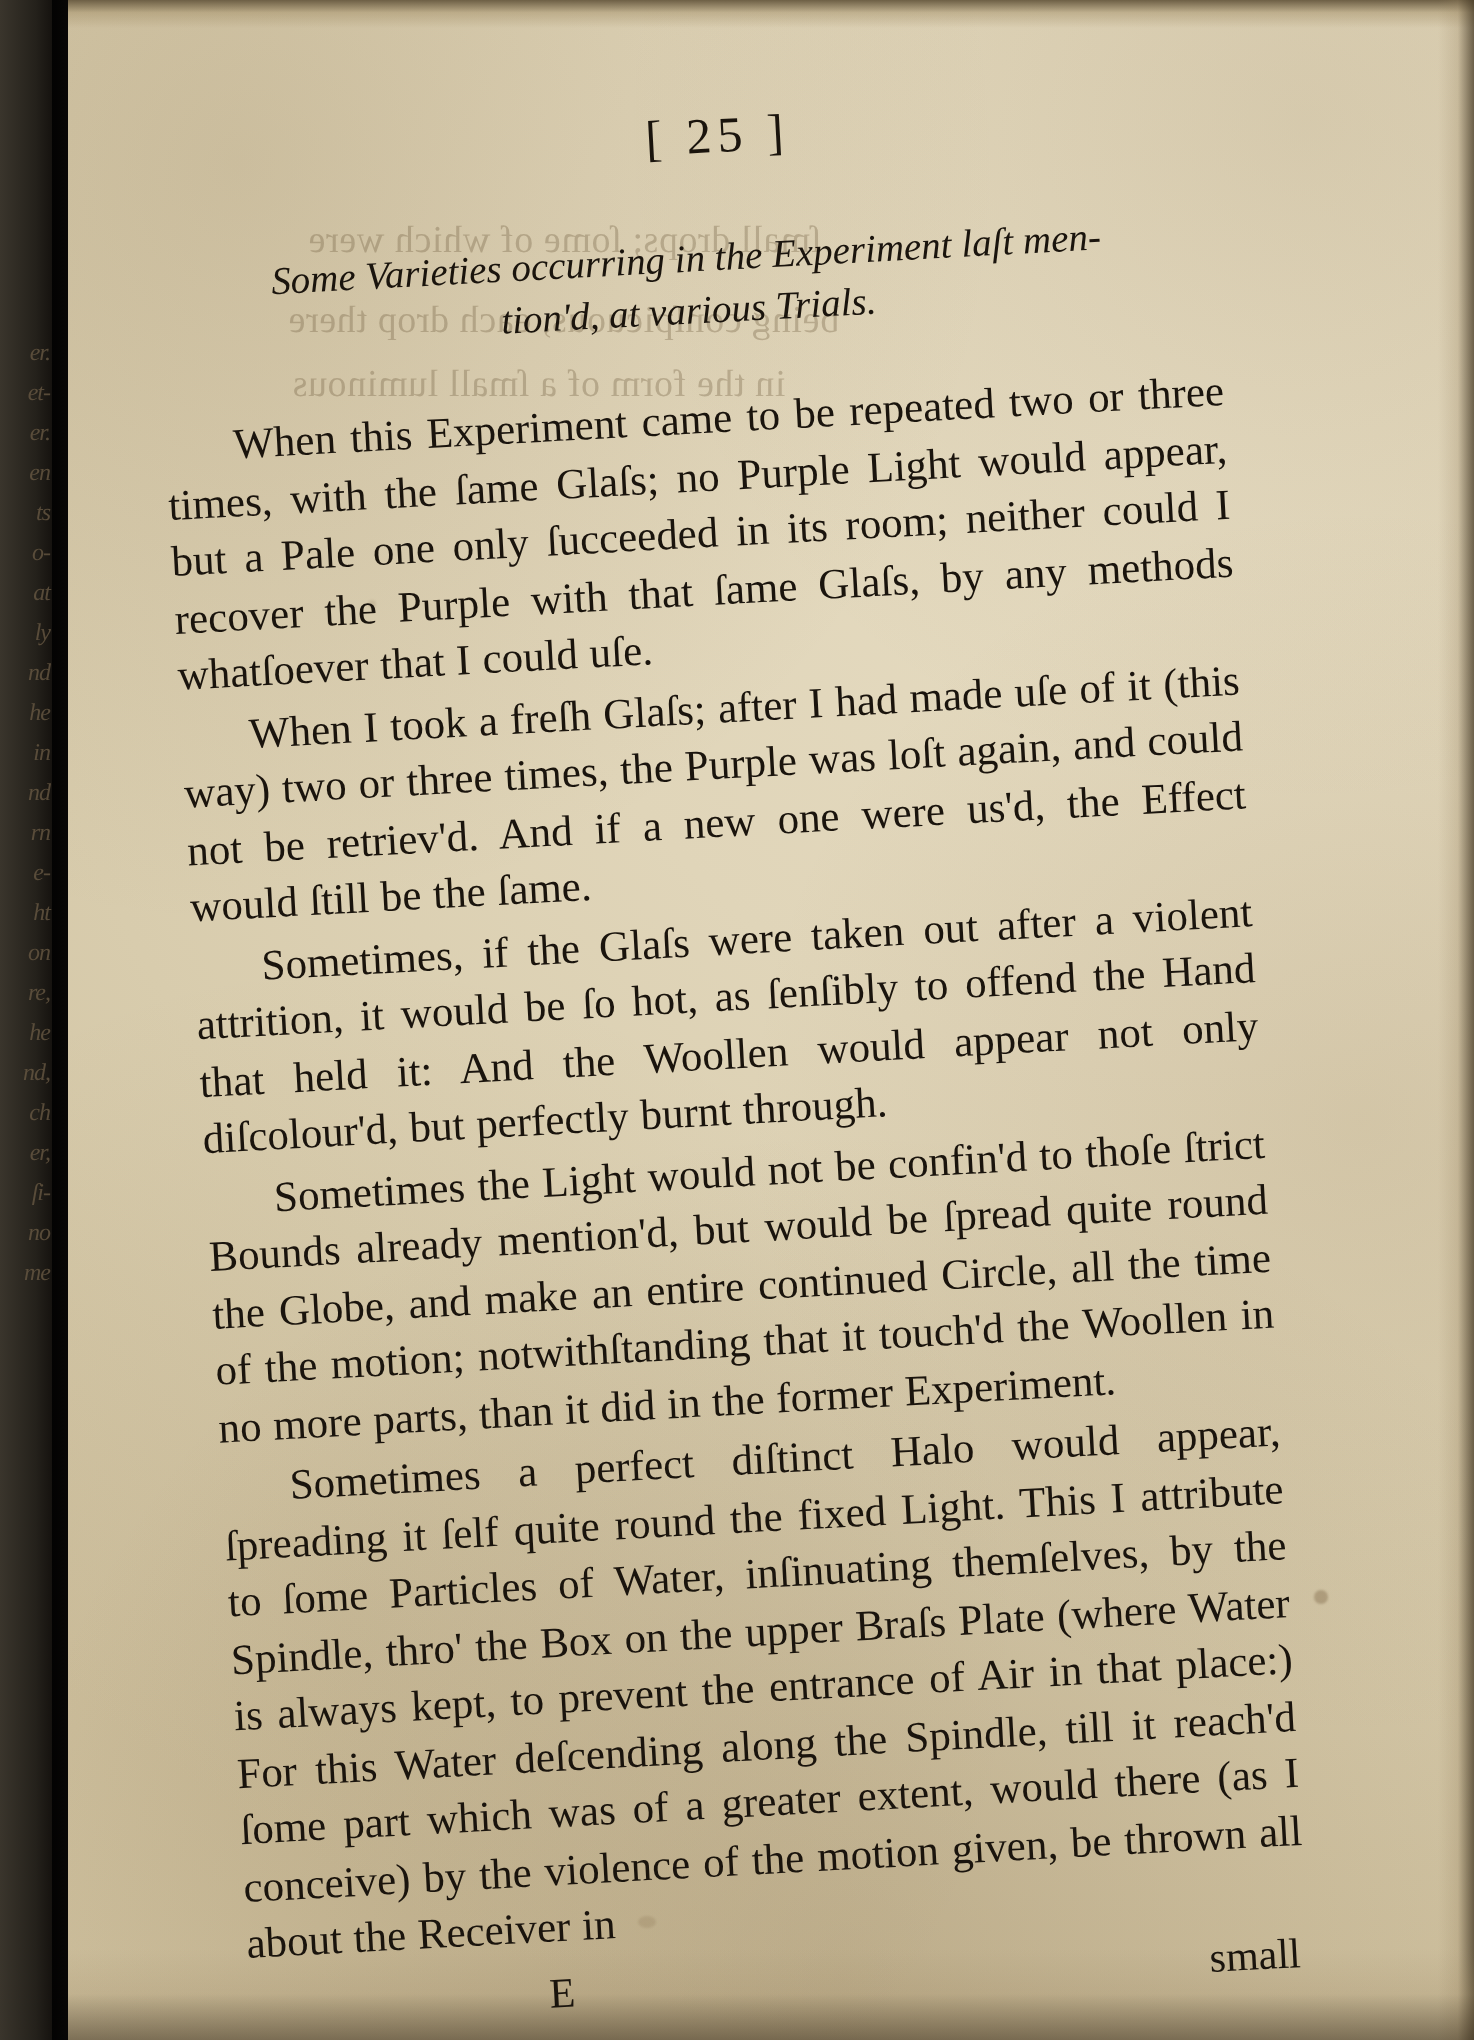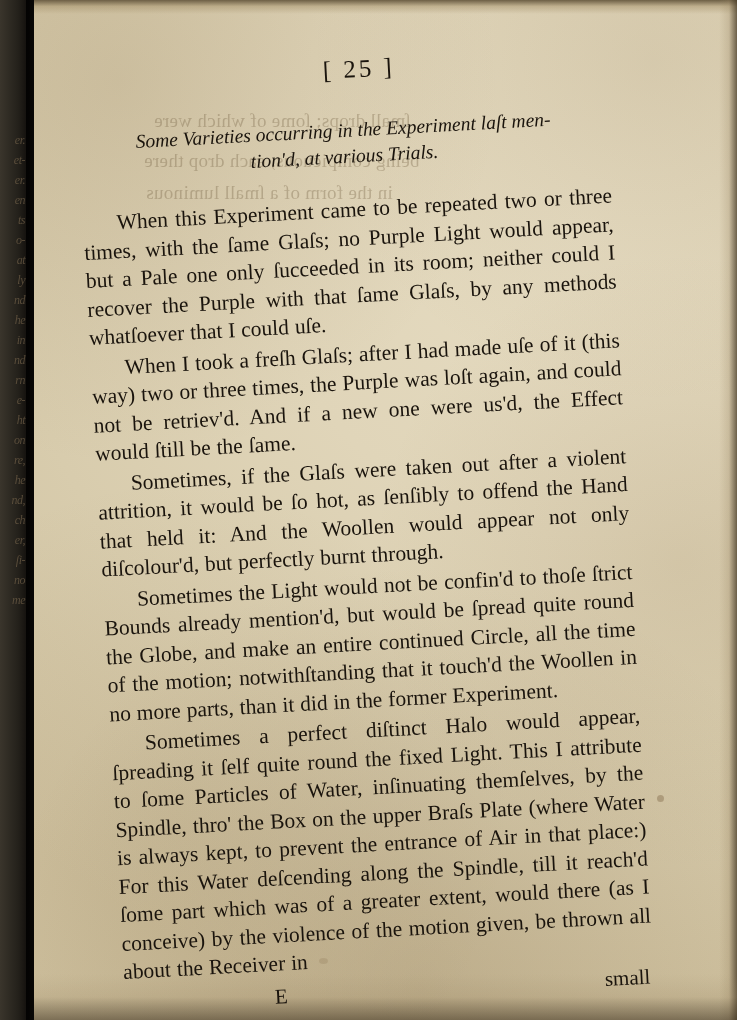--- a/index.html
+++ b/index.html
@@ -35,20 +35,21 @@
     left: 1px;
     width: 24px;
     color: #6b5b45;
     font-size: 12px;
     line-height: 20px;
     font-family: "Liberation Serif", serif;
     font-style: italic;
     text-align: right;
     opacity: .75;
     letter-spacing: -0.5px;
+    margin-top: 36px;
   }
 
   
   .sheet {
     position: absolute;
     left: 34px; top: 0;
     width: 703px; height: 1020px;
     background:
       radial-gradient(120% 80% at 78% 22%, #e6dcc2 0%, #e0d5b9 38%, #d8ccad 68%, #cfc19f 100%);
   }

